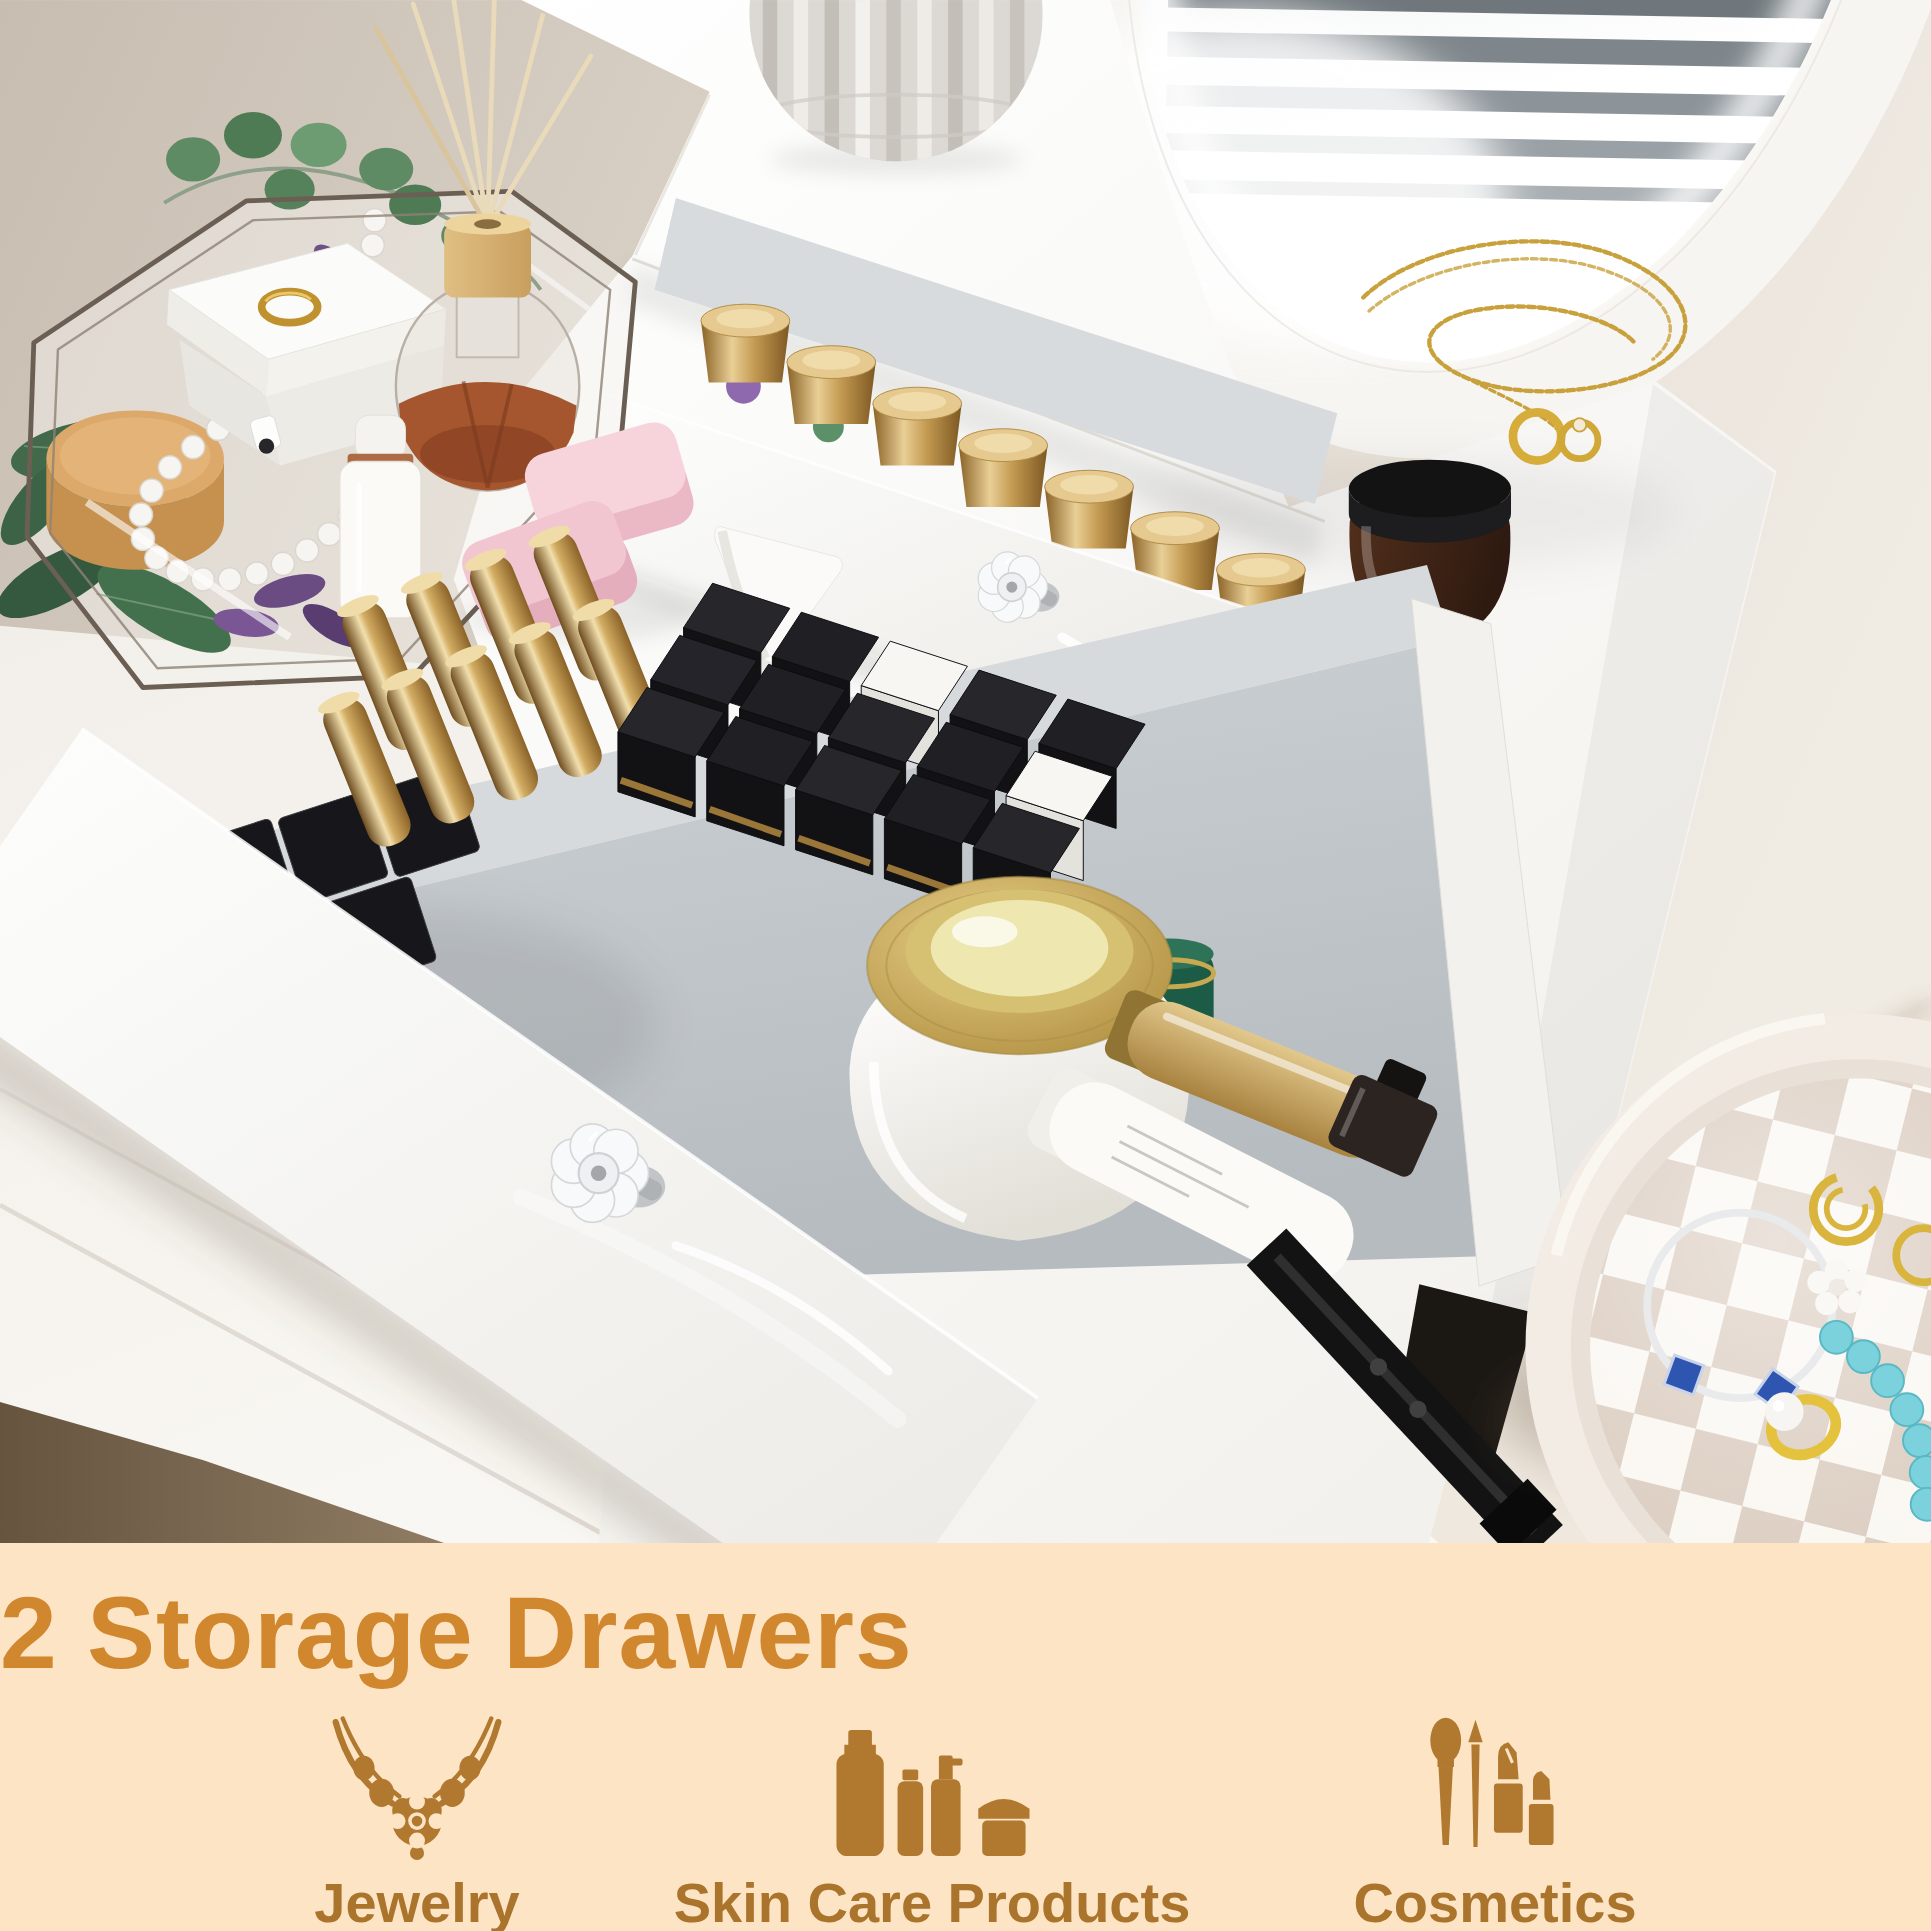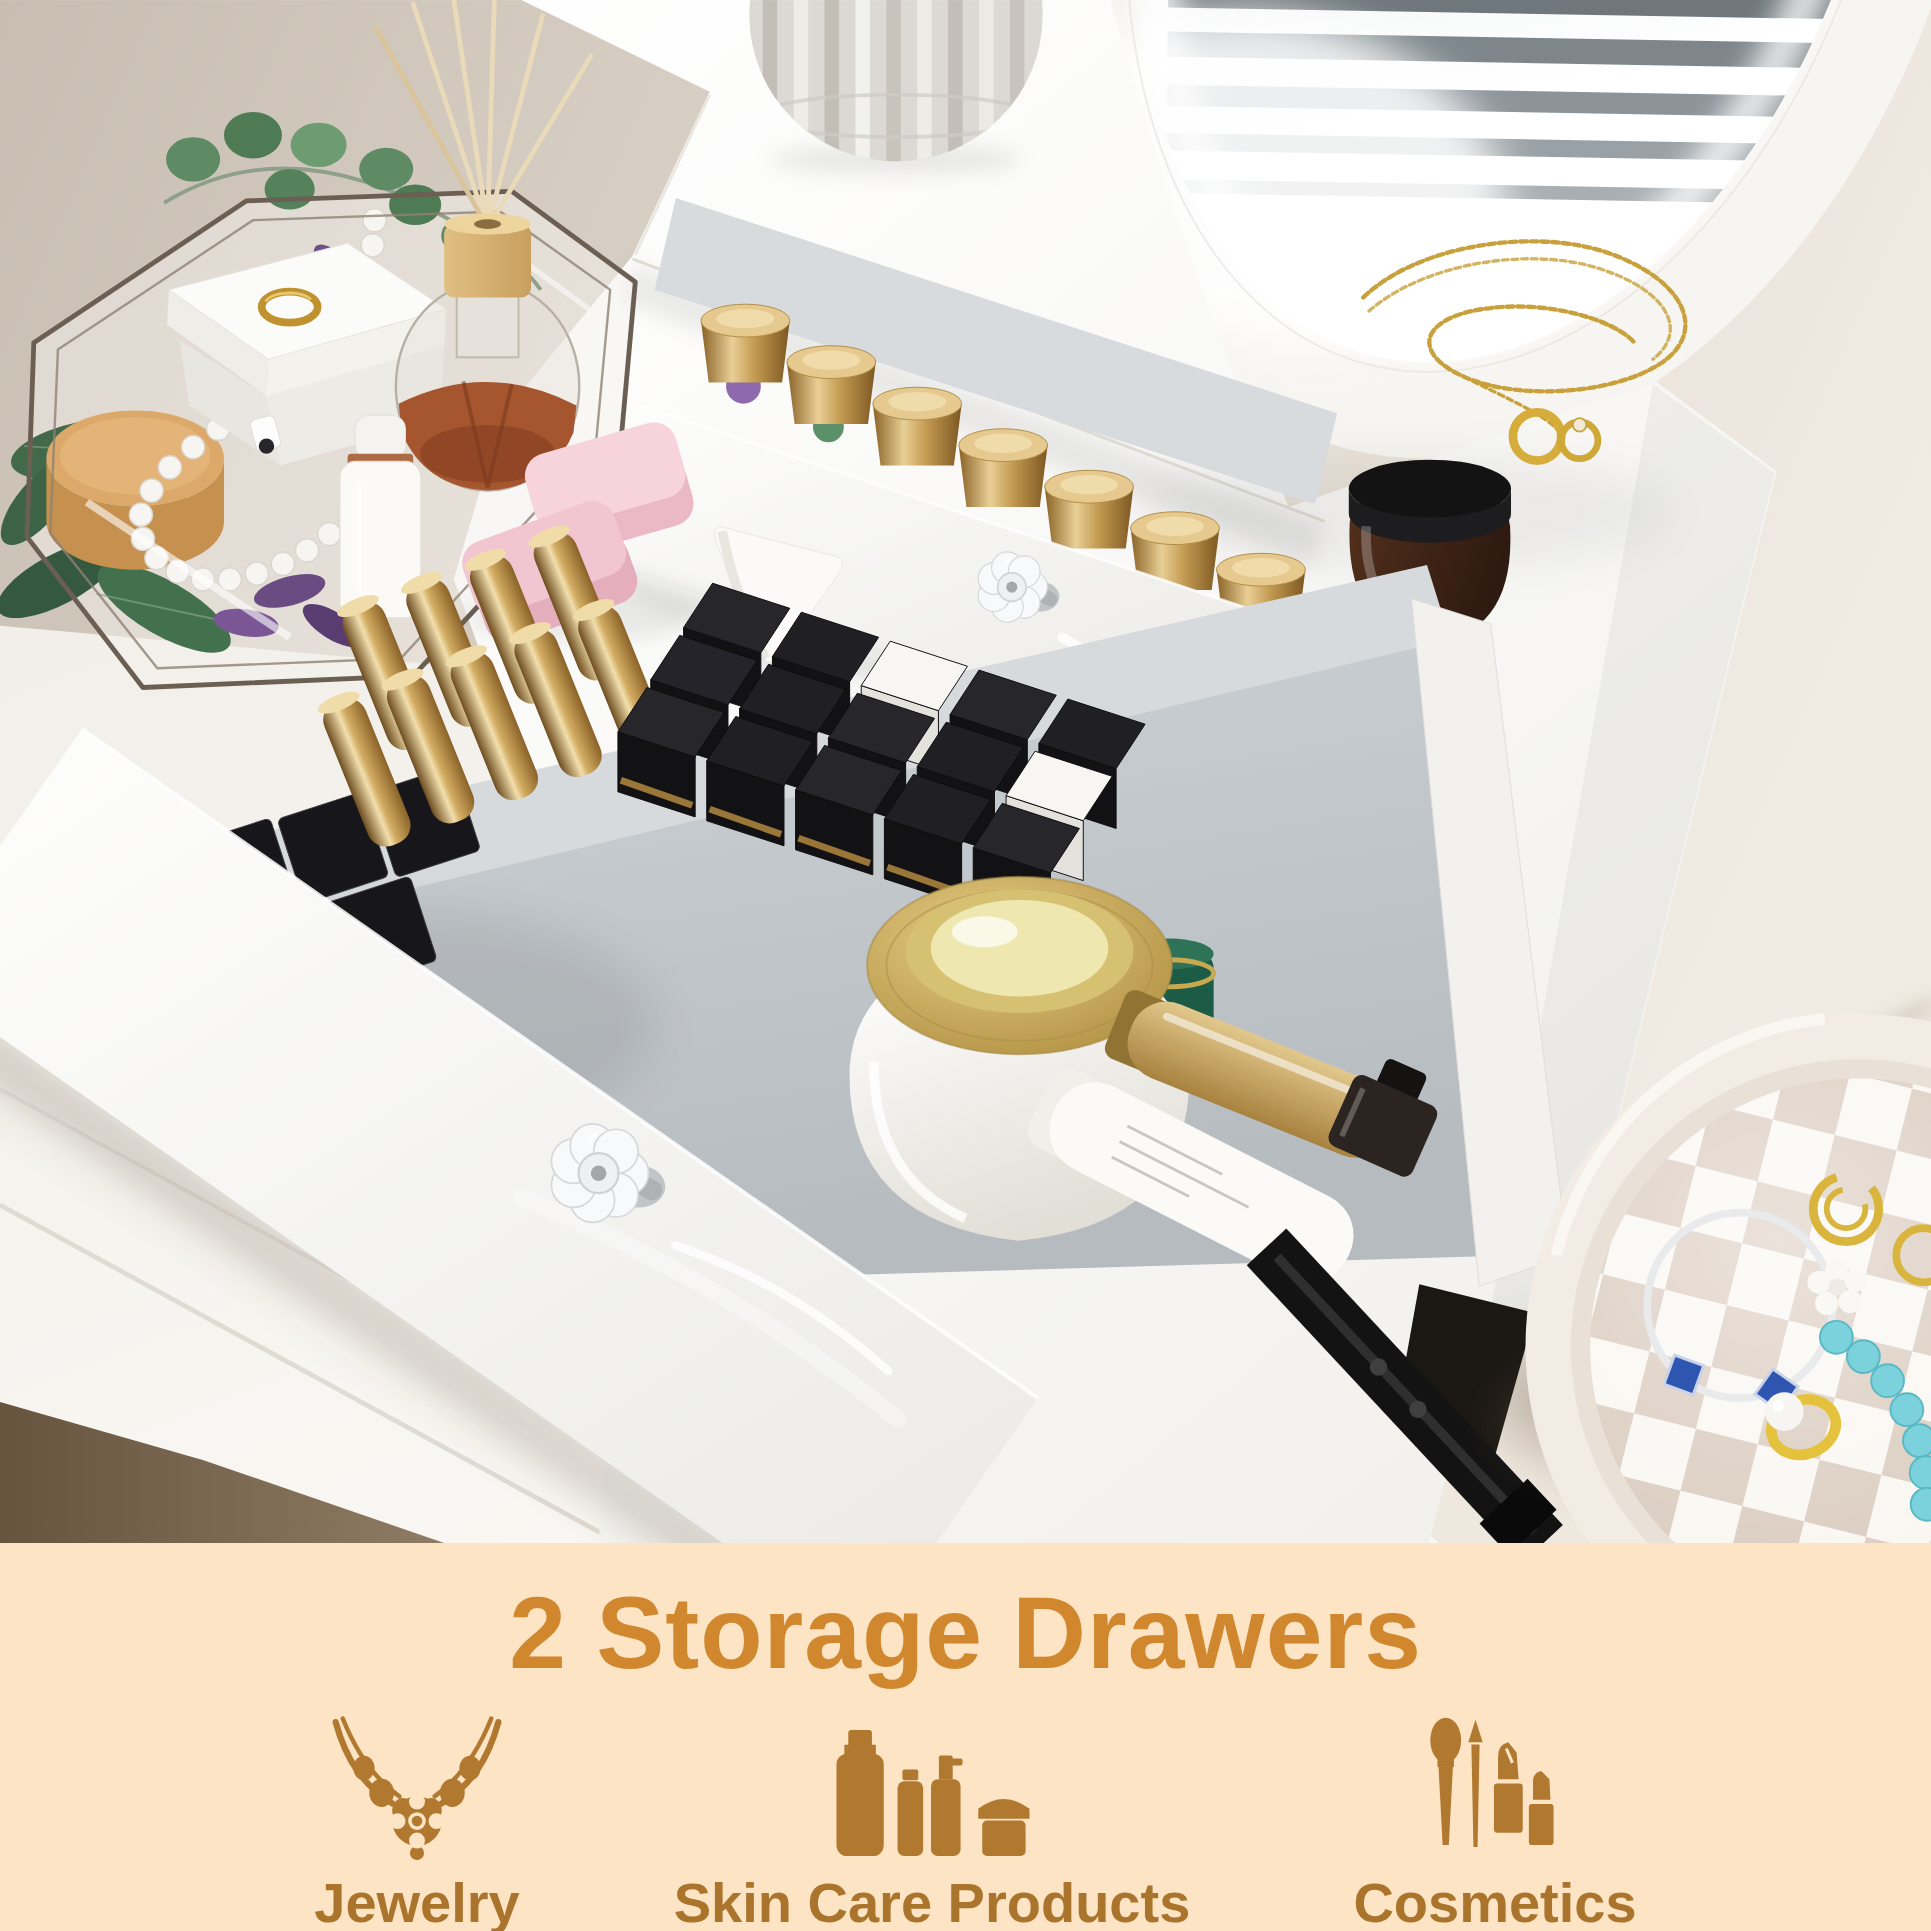--- a/index.html
+++ b/index.html
@@ -1,21 +1,21 @@
 <!DOCTYPE html>
 <html><head>
 <meta charset="utf-8">
 <style>
   html,body{margin:0;padding:0;background:#ffffff;}
   .stage{position:relative;width:1931px;height:1931px;overflow:hidden;background:#fff;
          font-family:"Liberation Sans", sans-serif;}
   .photo{position:absolute;top:0;left:0;width:1931px;height:1543px;}
   .photo svg{display:block;}
   .banner{position:absolute;top:1543px;left:0;width:1931px;height:388px;background:#FCE4C4;}
-  .banner-heading{position:absolute;top:39px;left:0;width:100%;text-align:center;
+  .banner-heading{position:absolute;top:39px;left:0;width:100%;
     font-size:102px;font-weight:800;letter-spacing:1px;color:#D1872E;line-height:1.0;}
   .banner-item{position:absolute;top:172px;width:618px;display:flex;flex-direction:column;
     align-items:center;transform:translateX(-50%);}
   .banner-item .icon-box{height:145px;display:flex;align-items:flex-end;justify-content:center;}
   .banner-item .item-label{margin-top:9.7px;font-size:56px;font-weight:700;color:#AA742C;white-space:nowrap;}
   .item-jewelry{left:417px;}
   .item-skincare{left:932px;}
   .item-cosmetics{left:1495px;}
 </style>
 </head>

